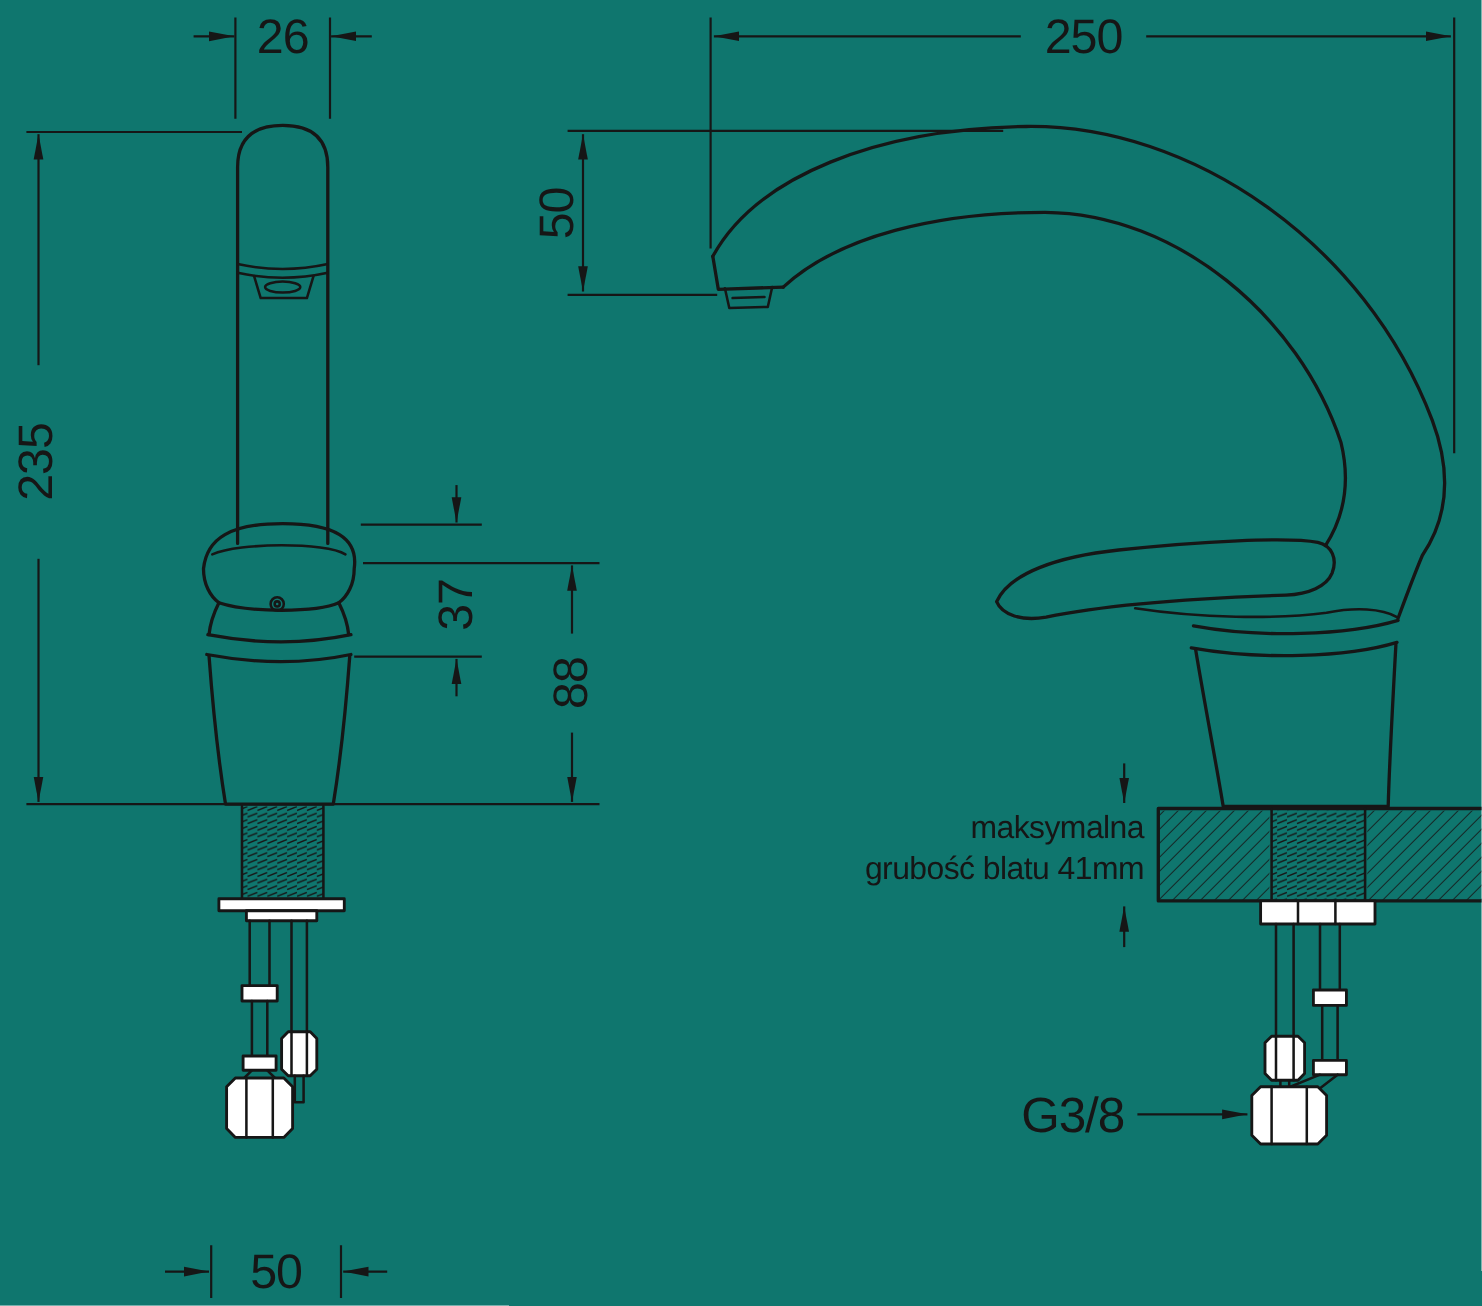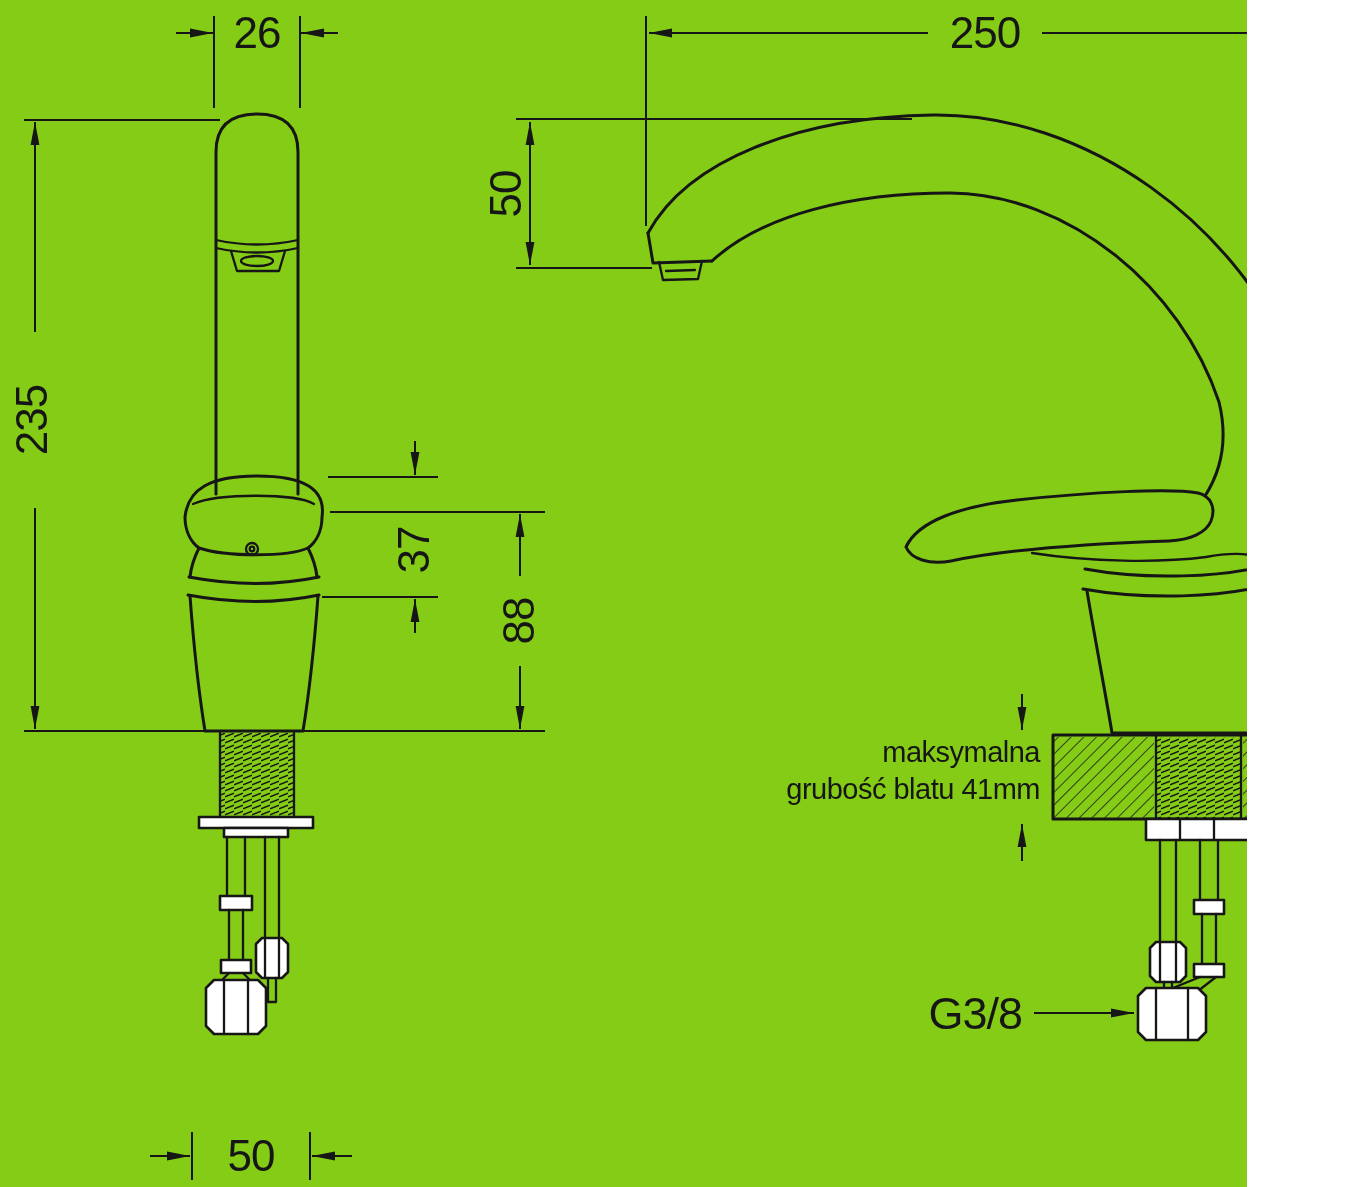--- a/index.html
+++ b/index.html
@@ -1,16 +1,16 @@
 <!DOCTYPE html>
 <html><head>
 <meta charset="utf-8">
 <style>
   html,body{margin:0;padding:0;background:#ffffff;}
-  .canvas{width:1247px;height:1187px;background:#84cc16;position:relative;overflow:hidden;}
+  .canvas{width:1347px;height:1187px;background:#0f766e;position:relative;overflow:hidden;}
   svg{display:block;}
   
   .o{fill:none;stroke:#161616;stroke-width:3;stroke-linejoin:round;stroke-linecap:round;}
   .o2{fill:none;stroke:#161616;stroke-width:2.3;stroke-linejoin:round;stroke-linecap:round;}
   .f{fill:#ffffff;stroke:#161616;stroke-width:2.6;stroke-linejoin:round;}
   .d{fill:none;stroke:#161616;stroke-width:2;}
   text{fill:#161616;font-family:"Liberation Sans",sans-serif;letter-spacing:-1px;}
   .dim{font-size:44px;}
   .note{font-size:29px;letter-spacing:-0.5px;}
   .big{font-size:45px;}

